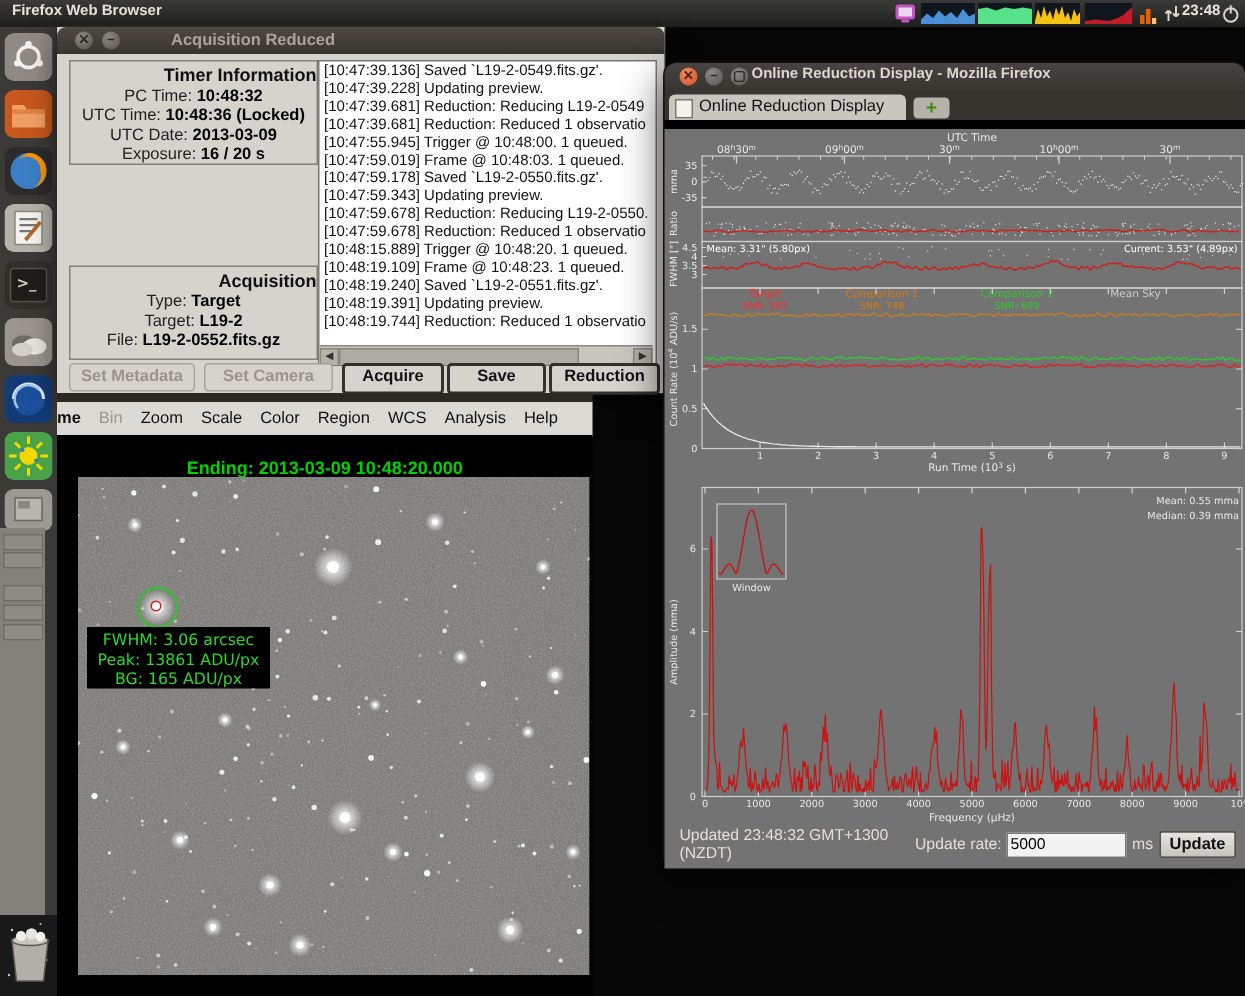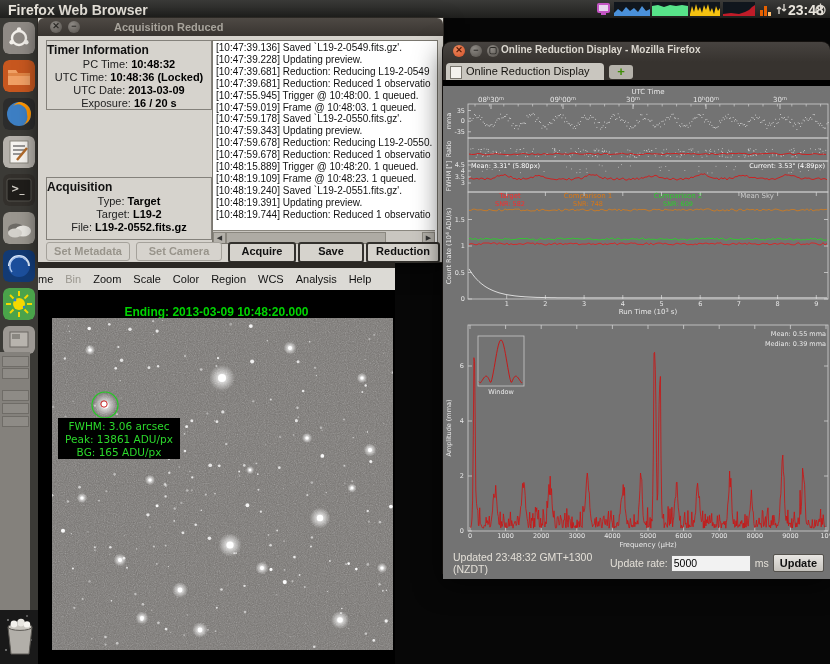--- a/index.html
+++ b/index.html
@@ -1,38 +1,38 @@
 <!DOCTYPE html>
 <html><head>
 <meta charset="utf-8">
 <style>
   html,body{margin:0;padding:0;background:#060606;}
   #screen{position:relative;width:830px;height:664px;overflow:hidden;background:#070707;
           font-family:"Liberation Sans",sans-serif;}
   .abs{position:absolute;}
   
   #topbar{left:0;top:0;width:830px;height:18px;background:linear-gradient(#3a3a38,#1f1f1d);
-          color:#e8e4dc;font-size:14px;font-weight:bold;}
+          color:#e8e4dc;font-size:10px;font-weight:bold;}
   #topbar .title{left:8px;top:2px;}
   #topbar .clock{left:788px;top:2px;font-weight:bold;}
   .tray{top:2px;height:14px;}
   
   #launcher{left:0;top:18px;width:38px;height:646px;background:#3b3a36;}
   .tile{position:absolute;left:3px;width:32px;height:32px;border-radius:6px;}
   
   #acqwin{left:38px;top:18px;width:405px;height:244px;background:#d6d3cd;
           box-shadow:0 0 0 1px #2b2824,0 6px 18px rgba(0,0,0,.55);}
   #acqtitle{left:0;top:0;width:405px;height:18px;border-radius:6px 6px 0 0;
             background:linear-gradient(#4e4944,#383430);}
   #acqtitle .t{position:absolute;left:76px;top:3px;color:#a8a49c;font-size:11px;font-weight:bold;}
   .wbtn{position:absolute;top:3px;width:12px;height:12px;border-radius:50%;
         background:radial-gradient(circle at 35% 30%,#8d8984,#55514c);
         color:#2c2a27;font-size:9px;line-height:11px;text-align:center;font-weight:bold;}
   .infobox{position:absolute;left:8px;width:164px;background:#d6d3cd;border:1px solid #84817b;}
-  .infobox h3{margin:2px 0 1px 0;text-align:left;font-size:12px;color:#111;}
+  .infobox h3{margin:2px 0 1px 0;text-align:right;font-size:12px;color:#111;}
   .irow{text-align:center;font-size:11px;color:#222;line-height:13px;white-space:nowrap;}
   .irow b{color:#000;}
   #acqlog{left:174px;top:22px;width:224px;height:202px;background:#fff;border:1px solid #7a776f;
           overflow:hidden;}
   #loglines{position:absolute;left:3px;top:1px;width:260px;font-size:10px;line-height:11.9px;
             color:#111;white-space:nowrap;}
   #hscroll{position:absolute;left:0px;bottom:0px;width:222px;height:12px;background:#c9c6c0;
            border-top:1px solid #8a877f;}
   .scarrow{position:absolute;top:1px;width:11px;height:10px;background:#b4b1aa;border:1px solid #8a877f;
            font-size:7px;line-height:10px;text-align:center;color:#333;}
@@ -255,21 +255,21 @@
         <div class="acqbtn off" style="left: 8px; width: 82px;">Set Metadata</div>
         <div class="acqbtn off" style="left: 98px; width: 84px;">Set Camera</div>
         <div class="acqbtn on" style="left: 190px; width: 64px;">Acquire</div>
         <div class="acqbtn on" style="left: 260px; width: 62px;">Save</div>
         <div class="acqbtn on" style="left: 328px; width: 70px;">Reduction</div>
       </div>
   </div>
 
   <div id="ds9top" class="abs"></div>
   <div id="ds9menu" class="abs">
-      <span style="margin-left: 0px;">me</span>
+      <span style="margin-left: 0px; font-weight: bold;">me</span>
       <span class="dis">Bin</span>
       <span>Zoom</span>
       <span>Scale</span>
       <span>Color</span>
       <span>Region</span>
       <span>WCS</span>
       <span>Analysis</span>
       <span>Help</span>
     </div>
   <div id="ds9black" class="abs"></div>

